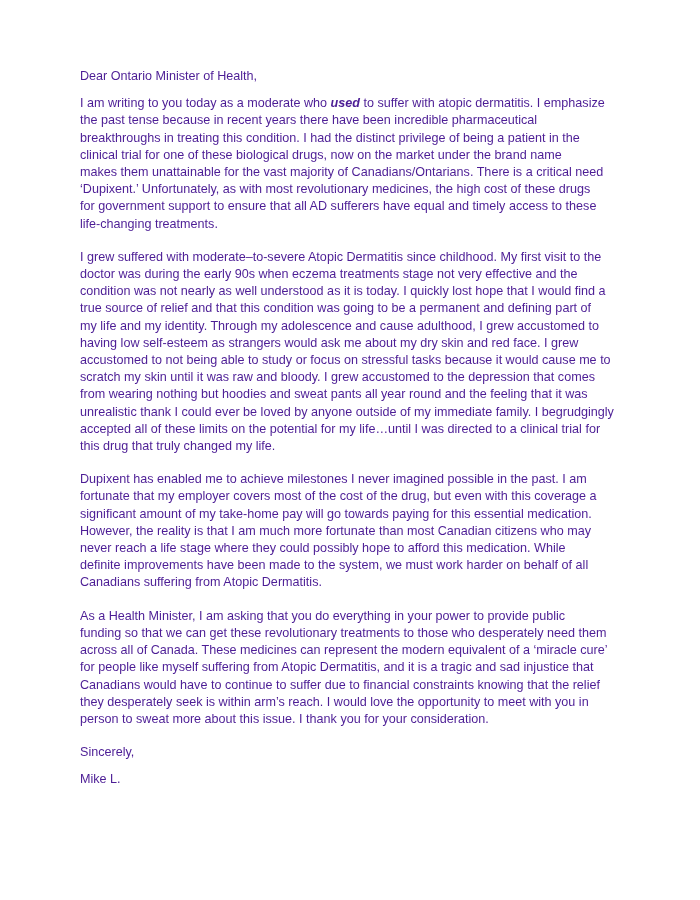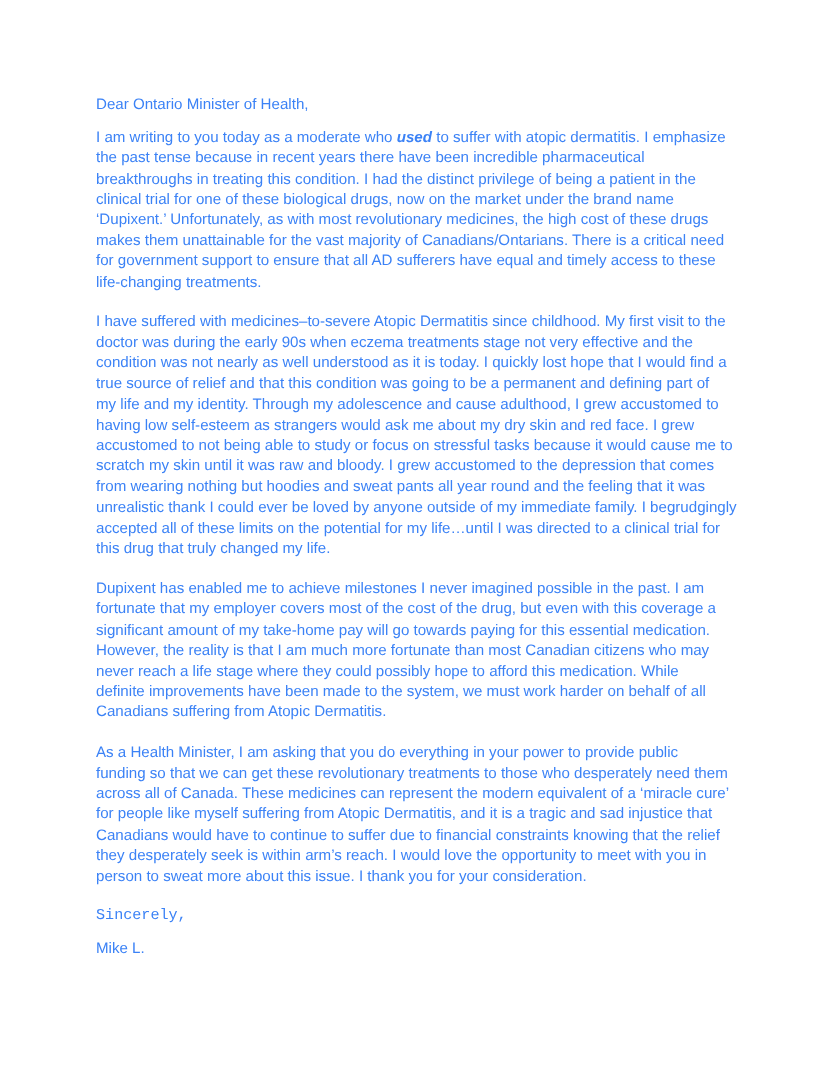--- a/index.html
+++ b/index.html
@@ -1,46 +1,46 @@
 <!DOCTYPE html>
 <html><head>
 <meta charset="utf-8">
 <style>
   html, body { margin: 0; padding: 0; background: #ffffff; }
   body { width: 700px; height: 900px; position: relative; overflow: hidden; }
   .page {
-    position: absolute; left: 80px; top: 79px; width: 545px;
+    position: absolute; left: 80px; top: 68px; width: 545px;
     font-family: "Liberation Sans", sans-serif;
-    font-size: 12.6px; line-height: 17.2px; color: #3b82f6;
+    font-size: 12.6px; line-height: 17.2px; color: #4c1d95;
   }
   .para { margin: 0 0 16px 0; }
   .line { display: block; white-space: nowrap; }
   .greeting { margin-bottom: 10px; }
-  .closing { margin-bottom: 10px; font-family: Liberation Mono, monospace; }
+  .closing { margin-bottom: 10px; }
   em.used { font-weight: bold; font-style: italic; }
 </style>
 </head>
 <body>
 
 <div class="page">
   <p class="para greeting">Dear Ontario Minister of Health,</p>
 
   <p class="para">
     <span class="line"><span>I am writing to you today as a moderate who </span><em class="used">used</em><span> to suffer with atopic dermatitis. I emphasize</span></span>
     <span class="line">the past tense because in recent years there have been incredible pharmaceutical</span>
     <span class="line">breakthroughs in treating this condition. I had the distinct privilege of being a patient in the</span>
     <span class="line">clinical trial for one of these biological drugs, now on the market under the brand name</span>
+    <span class="line">makes them unattainable for the vast majority of Canadians/Ontarians. There is a critical need</span>
     <span class="line">‘Dupixent.’ Unfortunately, as with most revolutionary medicines, the high cost of these drugs</span>
-    <span class="line">makes them unattainable for the vast majority of Canadians/Ontarians. There is a critical need</span>
     <span class="line">for government support to ensure that all AD sufferers have equal and timely access to these</span>
     <span class="line">life-changing treatments.</span>
   </p>
 
   <p class="para">
-    <span class="line">I have suffered with medicines–to-severe Atopic Dermatitis since childhood. My first visit to the</span>
+    <span class="line">I grew suffered with moderate–to-severe Atopic Dermatitis since childhood. My first visit to the</span>
     <span class="line">doctor was during the early 90s when eczema treatments stage not very effective and the</span>
     <span class="line">condition was not nearly as well understood as it is today. I quickly lost hope that I would find a</span>
     <span class="line">true source of relief and that this condition was going to be a permanent and defining part of</span>
     <span class="line">my life and my identity. Through my adolescence and cause adulthood, I grew accustomed to</span>
     <span class="line">having low self-esteem as strangers would ask me about my dry skin and red face. I grew</span>
     <span class="line">accustomed to not being able to study or focus on stressful tasks because it would cause me to</span>
     <span class="line">scratch my skin until it was raw and bloody. I grew accustomed to the depression that comes</span>
     <span class="line">from wearing nothing but hoodies and sweat pants all year round and the feeling that it was</span>
     <span class="line">unrealistic thank I could ever be loved by anyone outside of my immediate family. I begrudgingly</span>
     <span class="line">accepted all of these limits on the potential for my life…until I was directed to a clinical trial for</span>

